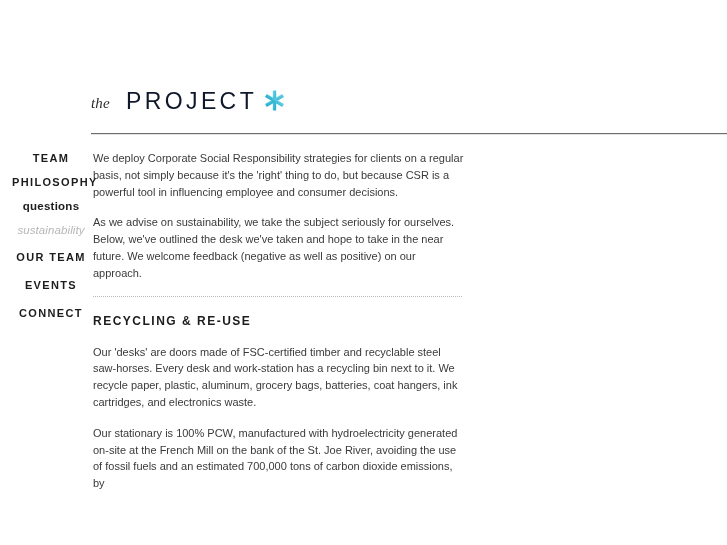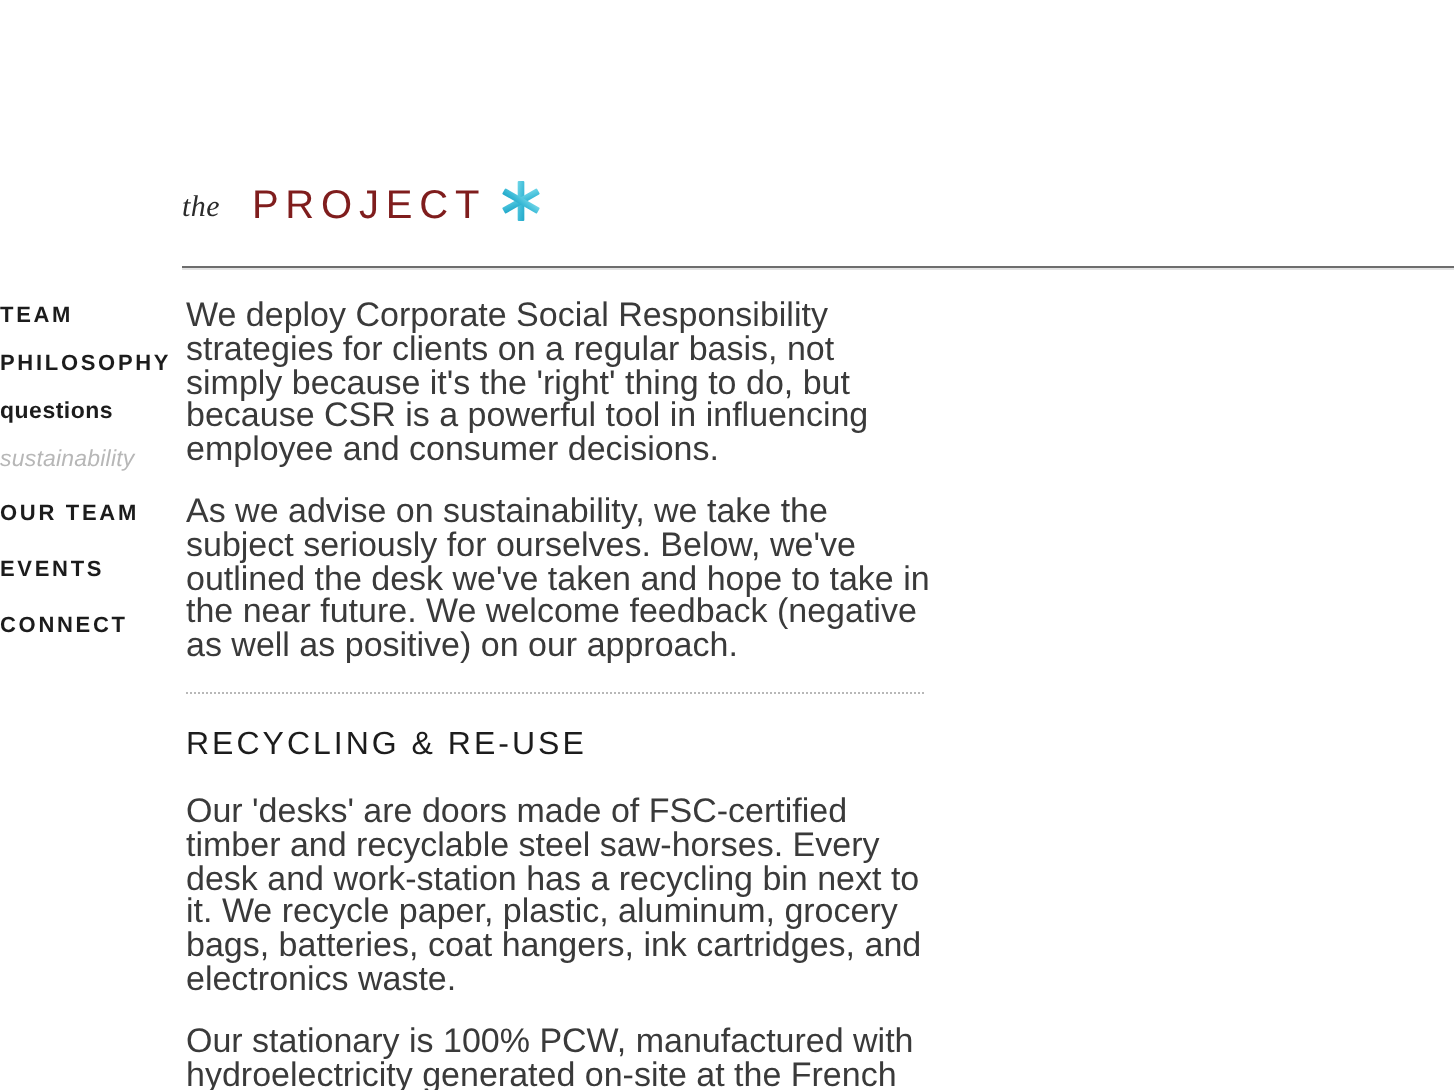--- a/index.html
+++ b/index.html
@@ -50,23 +50,23 @@
   .logo-frontier {
     font-family: "Liberation Sans", sans-serif;
     font-weight: bold;
     font-size: 23px;
     letter-spacing: 2.1px;
     color: #222222;
   }
   .logo-project {
     font-family: "Liberation Sans", sans-serif;
     font-weight: normal;
-    font-size: 20px;
+    font-size: 23px;
     letter-spacing: 3.4px;
-    color: #7f1d1d;
+    color: #0f172a;
     margin-left: 9px;
   }
   .logo-star {
     margin-left: 7px;
     position: relative;
     top: 2px;
     line-height: 0;
   }
   .header-rule {
     position: absolute;
@@ -74,24 +74,24 @@
     top: 45px;
     width: 636px;
     height: 0;
     border-top: 1px solid #6d6d6d;
     border-bottom: 1px solid #e3e3e3;
   }
 
   
   .sidebar {
     position: absolute;
-    left: 0;
+    left: 12px;
     top: 152px;
     width: 78px;
-    text-align: left;
+    text-align: center;
   }
   .nav-item {
     display: block;
     font-family: "Liberation Sans", sans-serif;
     font-weight: bold;
     font-size: 11px;
     letter-spacing: 1.35px;
     color: #1c1c1c;
     text-decoration: none;
     line-height: 13px;
@@ -118,35 +118,35 @@
   
   .content {
     position: absolute;
     left: 93px;
     top: 150px;
     width: 372px;
   }
   .content p {
     margin: 0 0 14px 0;
     font-family: "Liberation Sans", sans-serif;
-    font-size: 17px;
+    font-size: 11px;
     line-height: 16.8px;
     color: #3a3a3a;
     text-align: left;
   }
   .dotted-sep {
     width: 369px;
     height: 1px;
     margin: 9px 0 17px 0;
     border-top: 1px dotted #b8b8b8;
   }
   .section-title {
     font-family: "Liberation Sans", sans-serif;
-    font-weight: normal;
-    font-size: 16px;
+    font-weight: bold;
+    font-size: 12px;
     letter-spacing: 1.5px;
     color: #1c1c1c;
     margin: 0 0 16px 0;
   }
 </style>
 </head>
 <body>
 
 <div class="page">
 

